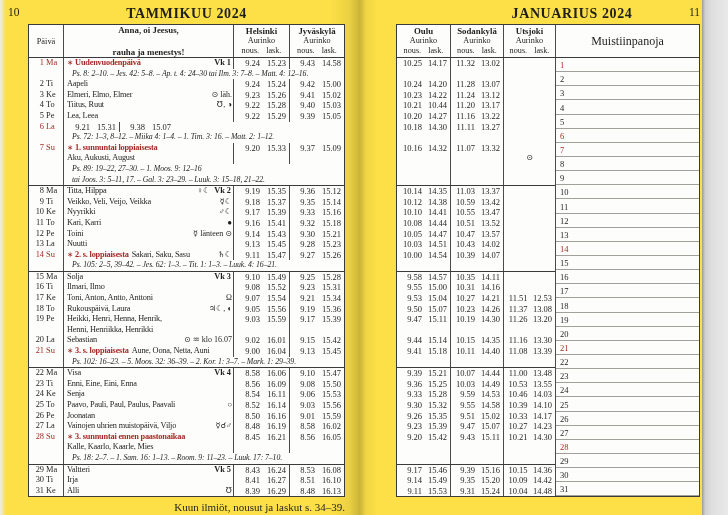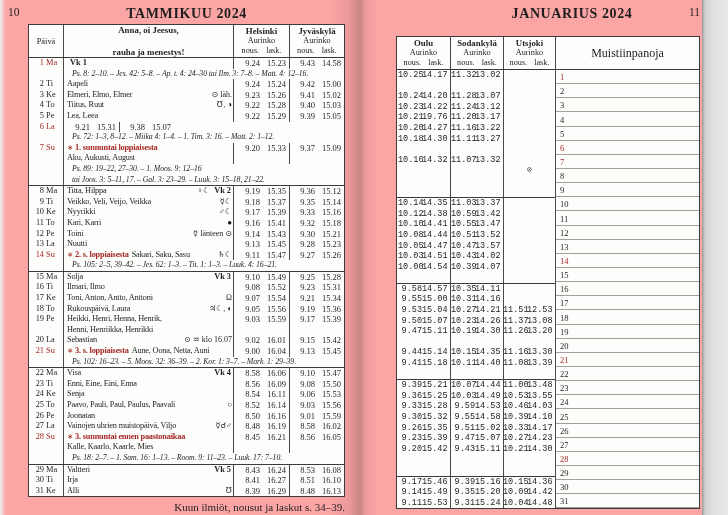--- a/index.html
+++ b/index.html
@@ -1,34 +1,34 @@
 <!DOCTYPE html>
 <html><head>
 <meta charset="utf-8">
 <style>
   html,body{margin:0;padding:0;}
   body{background:#ffffff;}
-  .spread{position:relative;width:728px;height:515px;background:#fca5a5;overflow:hidden;
+  .spread{position:relative;width:728px;height:515px;background:#fde047;overflow:hidden;
           font-family:"Liberation Serif","DejaVu Sans",serif;color:#1f1f1f;}
   
   .ledge{position:absolute;left:0;top:0;width:6px;height:515px;
          background:linear-gradient(to right,#ececec,rgba(255,255,255,0));}
   .gutter{position:absolute;left:330px;top:0;width:48px;height:515px;
           background:linear-gradient(to right,rgba(0,0,0,0) 0%,rgba(0,0,0,0.07) 40%,rgba(0,0,0,0.20) 62%,rgba(0,0,0,0.05) 75%,rgba(0,0,0,0) 100%);}
   .redge{position:absolute;left:702px;top:0;width:26px;height:515px;
          background:linear-gradient(to right,#9a9a9a 0,#cfcfcf 3px,#dfdfdf 10px,#e9e9e9 100%);}
   
   .pgnum{position:absolute;top:6px;font-size:11.5px;}
   .pg10{left:8px;}  .pg11{right:28px;}
   .ptitle{position:absolute;top:6px;text-align:center;font-size:14px;font-weight:bold;letter-spacing:0.6px;}
   .pt-left{left:28px;width:317px;} .pt-right{left:420px;width:304px;}
   
   .tbl{position:absolute;top:24px;border:1px solid #3b3b3b;background:#fdfdfb;box-sizing:border-box;}
   .tbl-left{left:28px;width:317px;}
-  .tbl-right{left:396px;width:304px;margin-top:12px;}
+  .tbl-right{left:396px;width:304px;}
   .thead{display:flex;height:33px;border-bottom:1px solid #3b3b3b;box-sizing:border-box;}
   .hc{display:flex;flex-direction:column;align-items:center;justify-content:center;box-sizing:border-box;text-align:center;}
   .hc+.hc{border-left:1px solid #4a4a4a;}
   .hday{width:34px;font-size:8.4px;}
   .hhymn{width:170px;font-weight:bold;font-size:8.9px;line-height:10.5px;gap:12px;}
   .hcity{font-size:8.2px;line-height:9.3px;}
   .hcity .cname{font-weight:bold;font-size:8.8px;}
   .hc-hel{width:56px;} .hc-jyv{width:55px;}
   .hc-ou{width:53px;} .hc-so{width:53px;} .hc-ut{width:52px;}
   .hc-notes{flex:1;font-size:12px;}
@@ -48,21 +48,21 @@
   .c-t2{width:55px;}
   .tn{width:24px;text-align:right;} .tl{width:26px;text-align:right;}
   .red{color:#a62a26;}
   .star{color:#a62a26;font-size:7.5px;margin-right:2px;}
   .hol{color:#a62a26;font-weight:bold;margin-right:3px;}
   .vk{font-weight:bold;margin-left:3px;padding-right:2px;}
   .sym{margin-left:3px;font-size:8px;white-space:nowrap;padding-right:1px;}
   
   .rbody{display:flex;align-items:stretch;}
   .rtimes{width:158px;}
-  .rblock{border-bottom:1px solid #3b3b3b;font-family:Liberation Mono, monospace;}
+  .rblock{border-bottom:1px solid #3b3b3b;}
   .rblock:last-child{border-bottom:none;}
   .rrow{display:flex;height:10.6px;line-height:10.6px;font-size:8.5px;}
   .rc{width:53px;box-sizing:border-box;display:flex;justify-content:flex-end;padding-right:3px;}
   .rc+.rc{border-left:1px solid #4a4a4a;}
   .rc3{width:52px;}
   .rc-sym{justify-content:center;padding-right:0;font-size:8px;}
   .rn{width:24px;text-align:right;} .rl{width:25px;text-align:right;}
   .rnotes{flex:1;border-left:1px solid #4a4a4a;box-sizing:border-box;display:flex;flex-direction:column;}
   .nrow{flex:1;border-bottom:1px solid #a3a09a;display:flex;align-items:flex-end;padding-left:4px;font-size:8.5px;line-height:12px;box-sizing:border-box;}
   
@@ -107,20 +107,21 @@
       </div>
     </div>
     <div id="left-body">
         <div class="block">
           <div class="row">
             <span class="c-day red">
               <span class="dnum">1</span>
               <span class="dwd">Ma</span>
             </span>
             <span class="c-main">
+              <span class="txt"><span class="star">∗</span><span class="hol">Uudenvuodenpäivä</span></span>
               <span class="vk">Vk 1</span>
             </span>
             <span class="c-t">
               <span class="tn">9.24</span>
               <span class="tl">15.23</span>
             </span>
             <span class="c-t c-t2">
               <span class="tn">9.43</span>
               <span class="tl">14.58</span>
             </span>
@@ -815,21 +816,21 @@
                 <span class="rl">13.12</span>
               </span>
               <span class="rc rc3">
                 <span class="rn"></span>
                 <span class="rl"></span>
               </span>
             </div>
             <div class="rrow">
               <span class="rc">
                 <span class="rn">10.21</span>
-                <span class="rl">19.76</span>
+                <span class="rl">10.44</span>
               </span>
               <span class="rc">
                 <span class="rn">11.20</span>
                 <span class="rl">13.17</span>
               </span>
               <span class="rc rc3">
                 <span class="rn"></span>
                 <span class="rl"></span>
               </span>
             </div>

